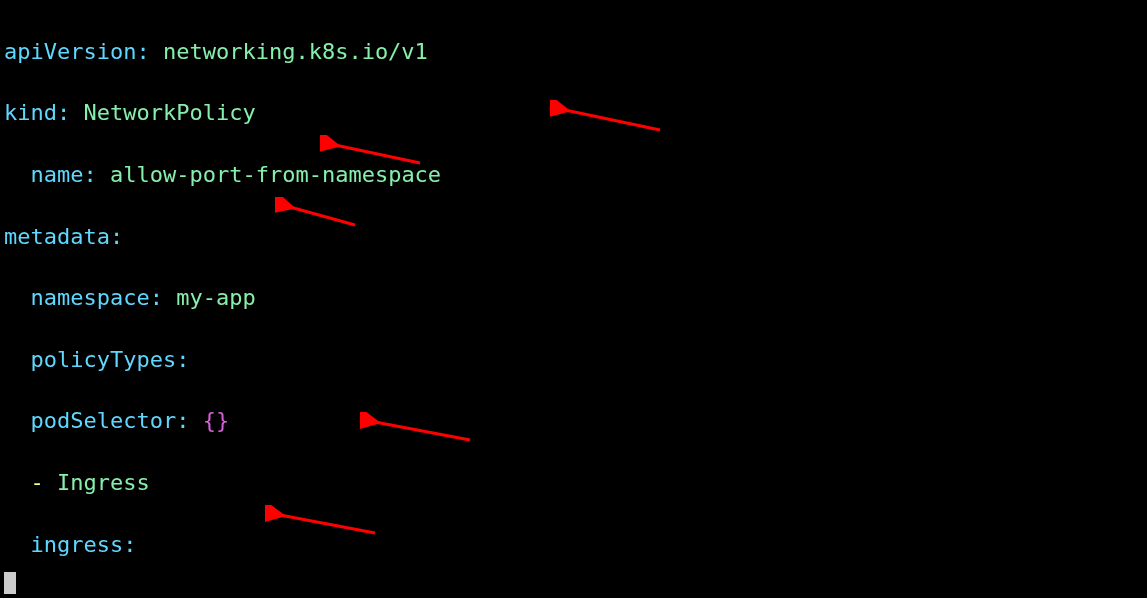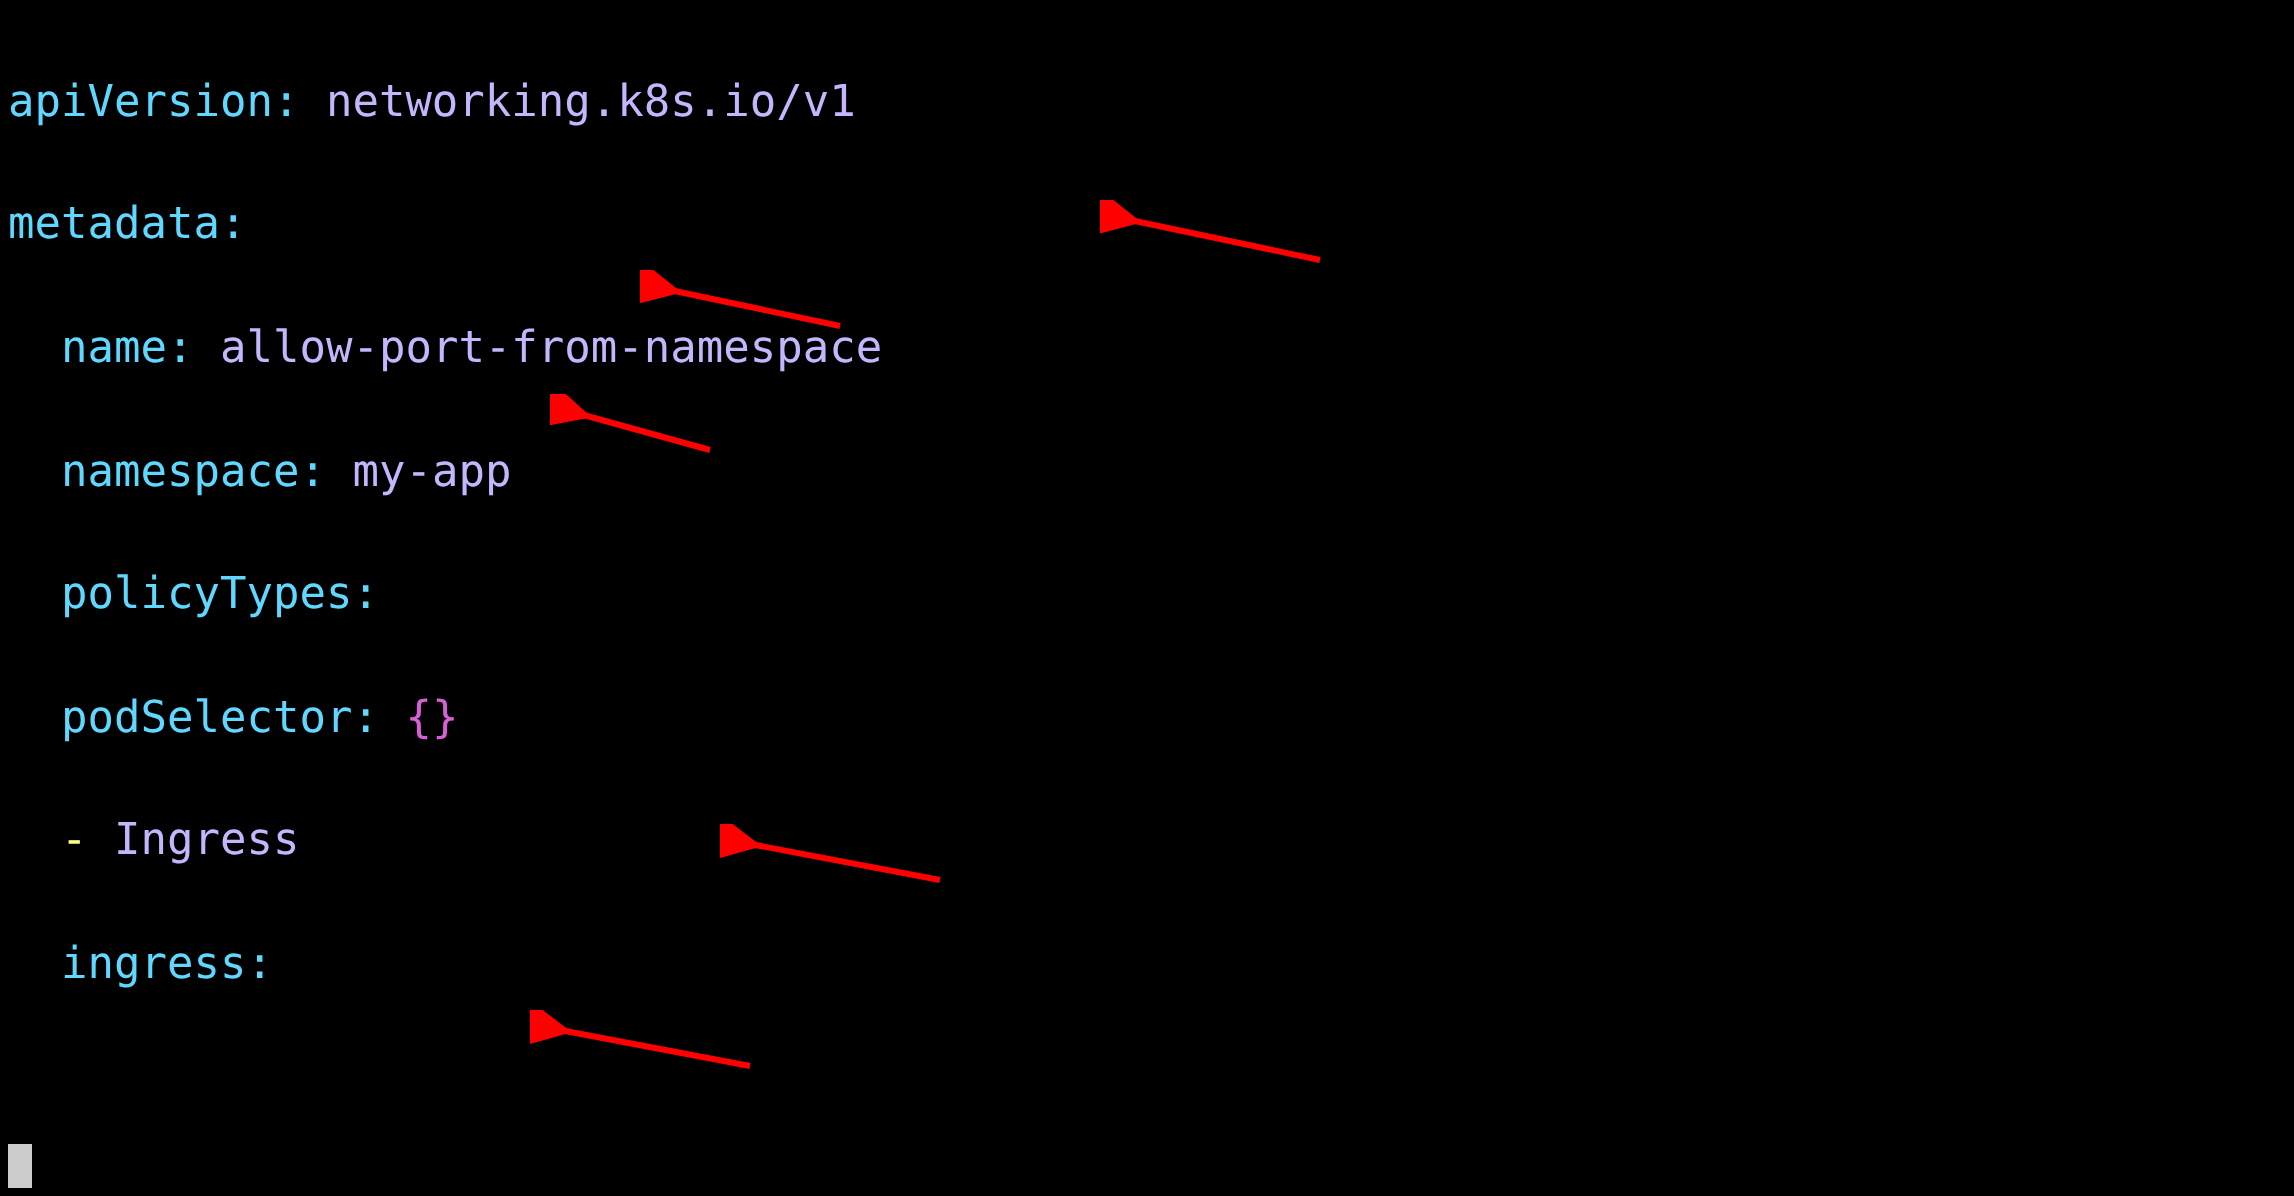--- a/index.html
+++ b/index.html
@@ -25,21 +25,21 @@
     }
     .line {
       display: block;
       height: 30.8px;
     }
     .key {
       color: #5fd7ff;
       text-align: center;
     }
     .value-string {
-      color: #c4b5fd;
+      color: #86efac;
       text-align: right;
     }
     .value-bracket {
       color: #d75fd7;
     }
     .dash {
       color: #ffff87;
     }
     .arrow {
       position: absolute;
@@ -52,22 +52,23 @@
       width: 12px;
       height: 22px;
       background: #cccccc;
     }
   </style>
 </head>
 <body>
 
 <div class="code-container">
 <span class="line"><span class="key">apiVersion</span><span class="key">:</span> <span class="value-string">networking.k8s.io/v1</span></span>
+<span class="line"><span class="key">kind</span><span class="key">:</span> <span class="value-string">NetworkPolicy</span></span>
+<span class="line">  <span class="key">name</span><span class="key">:</span> <span class="value-string">allow-port-from-namespace</span></span>
 <span class="line"><span class="key">metadata</span><span class="key">:</span></span>
-<span class="line">  <span class="key">name</span><span class="key">:</span> <span class="value-string">allow-port-from-namespace</span></span>
 <span class="line">  <span class="key">namespace</span><span class="key">:</span> <span class="value-string">my-app</span></span>
 <span class="line">  <span class="key">policyTypes</span><span class="key">:</span></span>
 <span class="line">  <span class="key">podSelector</span><span class="key">:</span> <span class="value-bracket">{}</span></span>
 <span class="line">  <span class="dash">-</span> <span class="value-string">Ingress</span></span>
 <span class="line">  <span class="key">ingress</span><span class="key">:</span></span>
 
 
 
 
 

